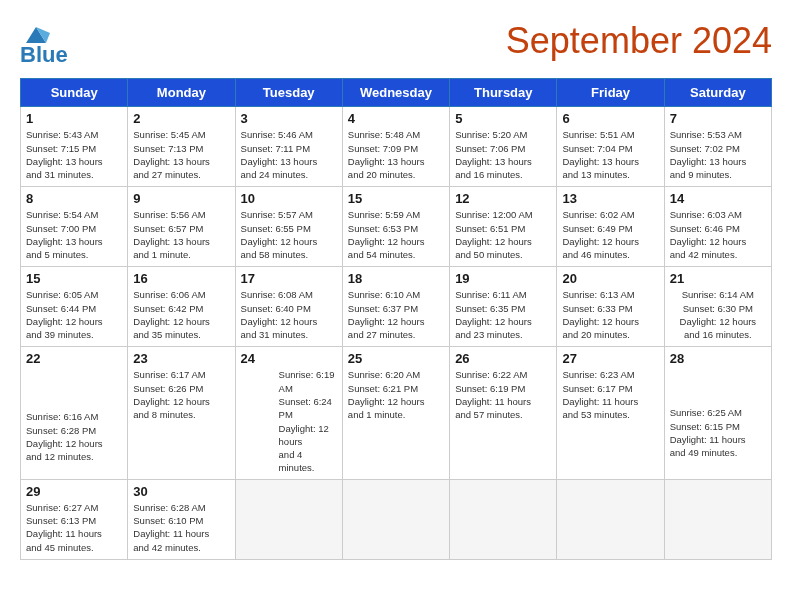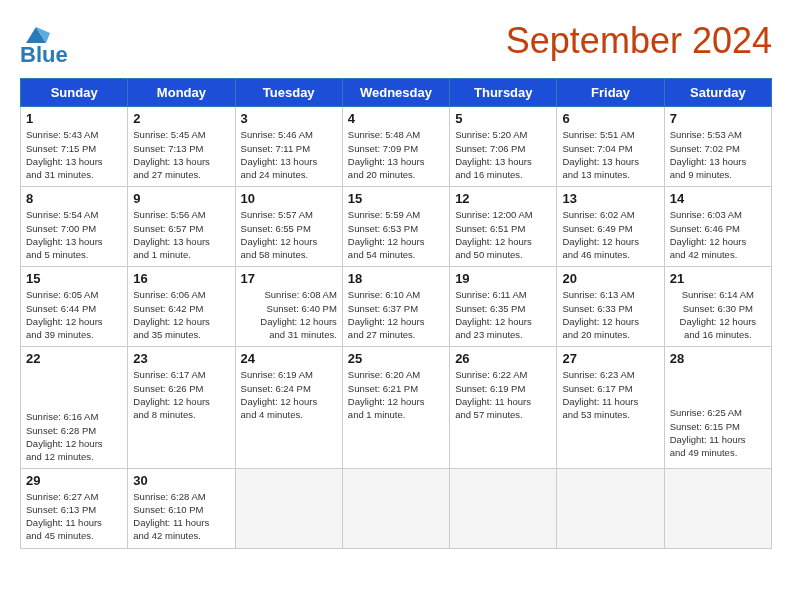--- a/index.html
+++ b/index.html
@@ -218,21 +218,21 @@
         </td>
         <td>
           <span class="day-num">16</span>
           <div class="day-info" style="white-space: pre-line;">Sunrise: 6:06 AM
 Sunset: 6:42 PM
 Daylight: 12 hours
 and 35 minutes.</div>
         </td>
         <td>
           <span class="day-num">17</span>
-          <div class="day-info" style="white-space: pre-line; text-align: right;">Sunrise: 6:08 AM
+          <div class="day-info" style="white-space: pre-line;">Sunrise: 6:08 AM
 Sunset: 6:40 PM
 Daylight: 12 hours
 and 31 minutes.</div>
         </td>
         <td>
           <span class="day-num">18</span>
           <div class="day-info" style="white-space: pre-line;">Sunrise: 6:10 AM
 Sunset: 6:37 PM
 Daylight: 12 hours
 and 27 minutes.</div>
@@ -269,21 +269,21 @@
         </td>
         <td>
           <span class="day-num">23</span>
           <div class="day-info" style="white-space: pre-line;">Sunrise: 6:17 AM
 Sunset: 6:26 PM
 Daylight: 12 hours
 and 8 minutes.</div>
         </td>
         <td>
           <span class="day-num">24</span>
-          <div class="day-info" style="white-space: pre-line;">Sunrise: 6:19 AM
+          <div class="day-info" style="white-space: pre-line; margin-left: 38px;">Sunrise: 6:19 AM
 Sunset: 6:24 PM
 Daylight: 12 hours
 and 4 minutes.</div>
         </td>
         <td>
           <span class="day-num">25</span>
           <div class="day-info" style="white-space: pre-line;">Sunrise: 6:20 AM
 Sunset: 6:21 PM
 Daylight: 12 hours
 and 1 minute.</div>

